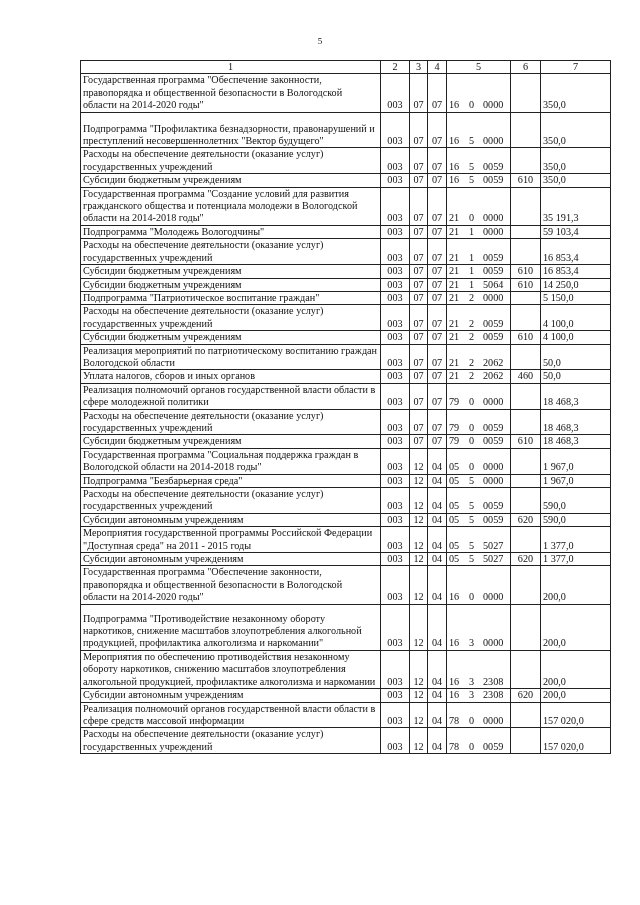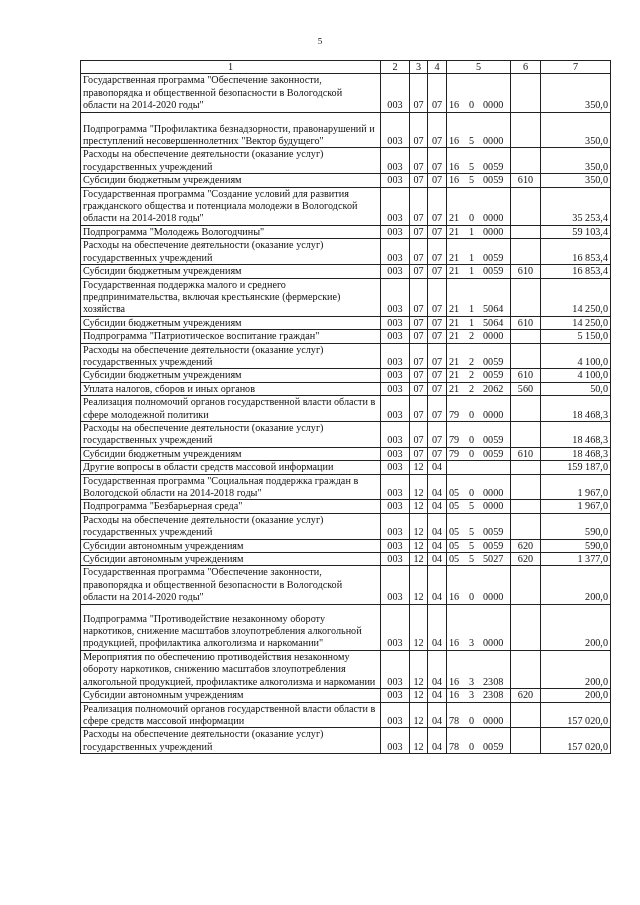--- a/index.html
+++ b/index.html
@@ -9,21 +9,21 @@
                  font-size: 9px; }
   table.budget { position: absolute; left: 80px; top: 60px; width: 530px;
                  border-collapse: collapse; table-layout: fixed; font-size: 10.2px; line-height: 12.4px; }
   table.budget td, table.budget th { border: 1px solid #222; padding: 0 2px; vertical-align: bottom; }
   table.budget th { font-weight: normal; text-align: center; height: 12px; vertical-align: middle; }
   col.c1 { width: 300px; } col.c2 { width: 29px; } col.c3 { width: 18px; } col.c4 { width: 19px; }
   col.c5 { width: 64px; } col.c6 { width: 30px; } col.c7 { width: 70px; }
   td.name { text-align: left; }
   td.code { text-align: center; }
   td.tsr { text-align: left; padding-left: 4px; white-space: pre; margin-left: 7px; }
-  td.amt { text-align: right; }
+  td.amt { text-align: left; }
   .tsr span { display: inline-block; }
   .tsr .a { width: 20px; } .tsr .b { width: 14px; } .tsr .c { width: 24px; }
 </style>
 </head>
 <body>
 
 <div class="page-number">5</div>
 
 <table class="budget">
   <colgroup>
@@ -83,21 +83,21 @@
         <td class="code">610</td>
         <td class="amt">350,0</td>
       </tr>
       <tr>
         <td class="name">Государственная программа "Создание условий для развития гражданского общества и потенциала молодежи в Вологодской области на 2014-2018 годы"</td>
         <td class="code">003</td>
         <td class="code">07</td>
         <td class="code">07</td>
         <td class="tsr"><span class="a">21</span><span class="b">0</span><span class="c">0000</span></td>
         <td class="code"></td>
-        <td class="amt">35 253,4</td>
+        <td class="amt">35 191,3</td>
       </tr>
       <tr>
         <td class="name">Подпрограмма "Молодежь Вологодчины"</td>
         <td class="code">003</td>
         <td class="code">07</td>
         <td class="code">07</td>
         <td class="tsr"><span class="a">21</span><span class="b">1</span><span class="c">0000</span></td>
         <td class="code"></td>
         <td class="amt">59 103,4</td>
       </tr>
@@ -113,38 +113,29 @@
       <tr>
         <td class="name">Субсидии бюджетным учреждениям</td>
         <td class="code">003</td>
         <td class="code">07</td>
         <td class="code">07</td>
         <td class="tsr"><span class="a">21</span><span class="b">1</span><span class="c">0059</span></td>
         <td class="code">610</td>
         <td class="amt">16 853,4</td>
       </tr>
       <tr>
-        <td class="name">Государственная поддержка малого и среднего предпринимательства, включая крестьянские (фермерские) хозяйства</td>
+        <td class="name">Субсидии бюджетным учреждениям</td>
         <td class="code">003</td>
         <td class="code">07</td>
         <td class="code">07</td>
         <td class="tsr"><span class="a">21</span><span class="b">1</span><span class="c">5064</span></td>
-        <td class="code"></td>
+        <td class="code">610</td>
         <td class="amt">14 250,0</td>
       </tr>
       <tr>
-        <td class="name">Субсидии бюджетным учреждениям</td>
-        <td class="code">003</td>
-        <td class="code">07</td>
-        <td class="code">07</td>
-        <td class="tsr"><span class="a">21</span><span class="b">1</span><span class="c">5064</span></td>
-        <td class="code">610</td>
-        <td class="amt">14 250,0</td>
-      </tr>
-      <tr>
         <td class="name">Подпрограмма  "Патриотическое воспитание граждан"</td>
         <td class="code">003</td>
         <td class="code">07</td>
         <td class="code">07</td>
         <td class="tsr"><span class="a">21</span><span class="b">2</span><span class="c">0000</span></td>
         <td class="code"></td>
         <td class="amt">5 150,0</td>
       </tr>
       <tr>
         <td class="name">Расходы на обеспечение деятельности (оказание услуг) государственных учреждений</td>
@@ -158,26 +149,35 @@
       <tr>
         <td class="name">Субсидии бюджетным учреждениям</td>
         <td class="code">003</td>
         <td class="code">07</td>
         <td class="code">07</td>
         <td class="tsr"><span class="a">21</span><span class="b">2</span><span class="c">0059</span></td>
         <td class="code">610</td>
         <td class="amt">4 100,0</td>
       </tr>
       <tr>
+        <td class="name">Реализация мероприятий по патриотическому воспитанию граждан Вологодской области</td>
+        <td class="code">003</td>
+        <td class="code">07</td>
+        <td class="code">07</td>
+        <td class="tsr"><span class="a">21</span><span class="b">2</span><span class="c">2062</span></td>
+        <td class="code"></td>
+        <td class="amt">50,0</td>
+      </tr>
+      <tr>
         <td class="name">Уплата налогов, сборов и иных органов</td>
         <td class="code">003</td>
         <td class="code">07</td>
         <td class="code">07</td>
         <td class="tsr"><span class="a">21</span><span class="b">2</span><span class="c">2062</span></td>
-        <td class="code">560</td>
+        <td class="code">460</td>
         <td class="amt">50,0</td>
       </tr>
       <tr>
         <td class="name">Реализация полномочий органов государственной власти области в сфере молодежной политики</td>
         <td class="code">003</td>
         <td class="code">07</td>
         <td class="code">07</td>
         <td class="tsr"><span class="a">79</span><span class="b">0</span><span class="c">0000</span></td>
         <td class="code"></td>
         <td class="amt">18 468,3</td>
@@ -192,29 +192,20 @@
         <td class="amt">18 468,3</td>
       </tr>
       <tr>
         <td class="name">Субсидии бюджетным учреждениям</td>
         <td class="code">003</td>
         <td class="code">07</td>
         <td class="code">07</td>
         <td class="tsr"><span class="a">79</span><span class="b">0</span><span class="c">0059</span></td>
         <td class="code">610</td>
         <td class="amt">18 468,3</td>
-      </tr>
-      <tr>
-        <td class="name">Другие вопросы в области средств массовой информации</td>
-        <td class="code">003</td>
-        <td class="code">12</td>
-        <td class="code">04</td>
-        <td class="tsr"><span class="a"></span><span class="b"></span><span class="c"></span></td>
-        <td class="code"></td>
-        <td class="amt">159 187,0</td>
       </tr>
       <tr>
         <td class="name">Государственная программа "Социальная поддержка граждан в Вологодской области на 2014-2018 годы"</td>
         <td class="code">003</td>
         <td class="code">12</td>
         <td class="code">04</td>
         <td class="tsr"><span class="a">05</span><span class="b">0</span><span class="c">0000</span></td>
         <td class="code"></td>
         <td class="amt">1 967,0</td>
       </tr>
@@ -237,20 +228,29 @@
         <td class="amt">590,0</td>
       </tr>
       <tr>
         <td class="name">Субсидии автономным учреждениям</td>
         <td class="code">003</td>
         <td class="code">12</td>
         <td class="code">04</td>
         <td class="tsr"><span class="a">05</span><span class="b">5</span><span class="c">0059</span></td>
         <td class="code">620</td>
         <td class="amt">590,0</td>
+      </tr>
+      <tr>
+        <td class="name">Мероприятия государственной программы Российской Федерации "Доступная среда" на 2011 - 2015 годы</td>
+        <td class="code">003</td>
+        <td class="code">12</td>
+        <td class="code">04</td>
+        <td class="tsr"><span class="a">05</span><span class="b">5</span><span class="c">5027</span></td>
+        <td class="code"></td>
+        <td class="amt">1 377,0</td>
       </tr>
       <tr>
         <td class="name">Субсидии автономным учреждениям</td>
         <td class="code">003</td>
         <td class="code">12</td>
         <td class="code">04</td>
         <td class="tsr"><span class="a">05</span><span class="b">5</span><span class="c">5027</span></td>
         <td class="code">620</td>
         <td class="amt">1 377,0</td>
       </tr>

